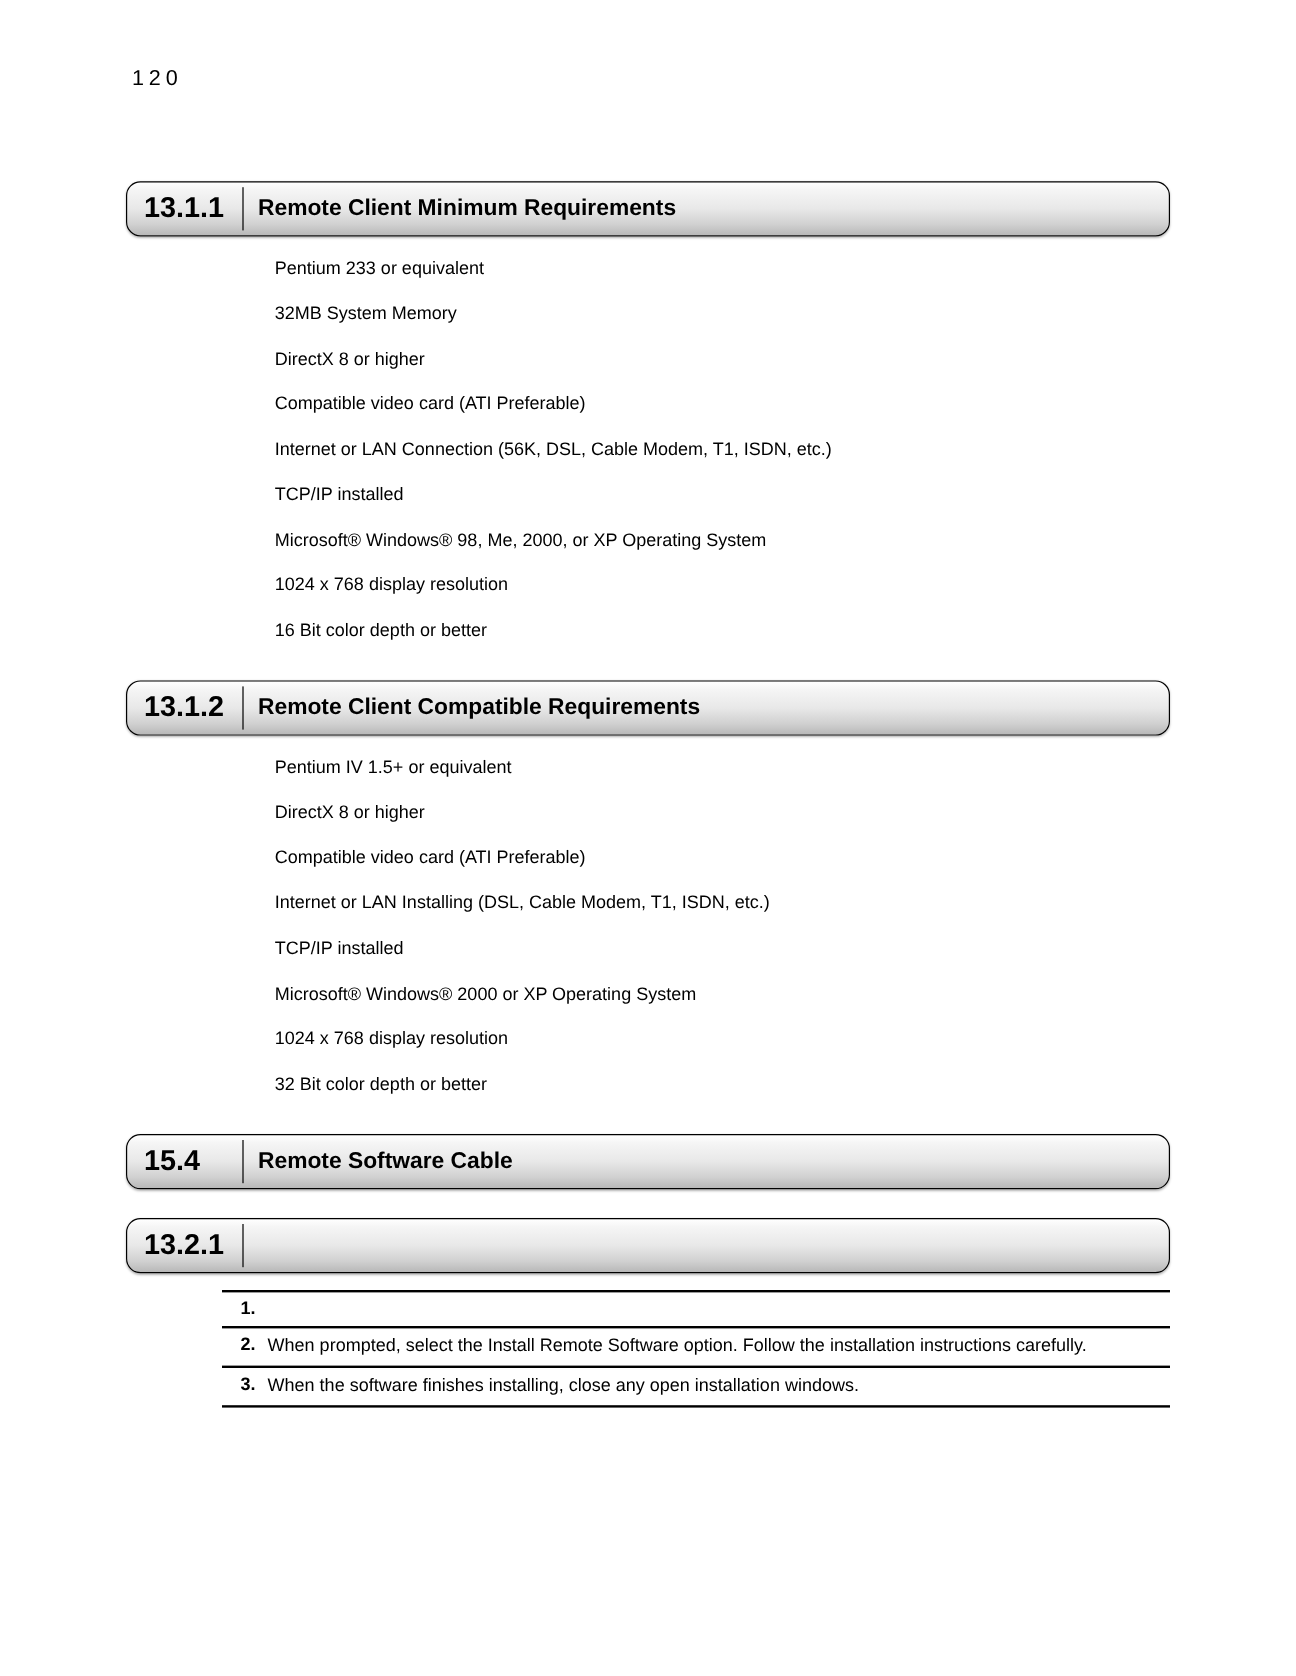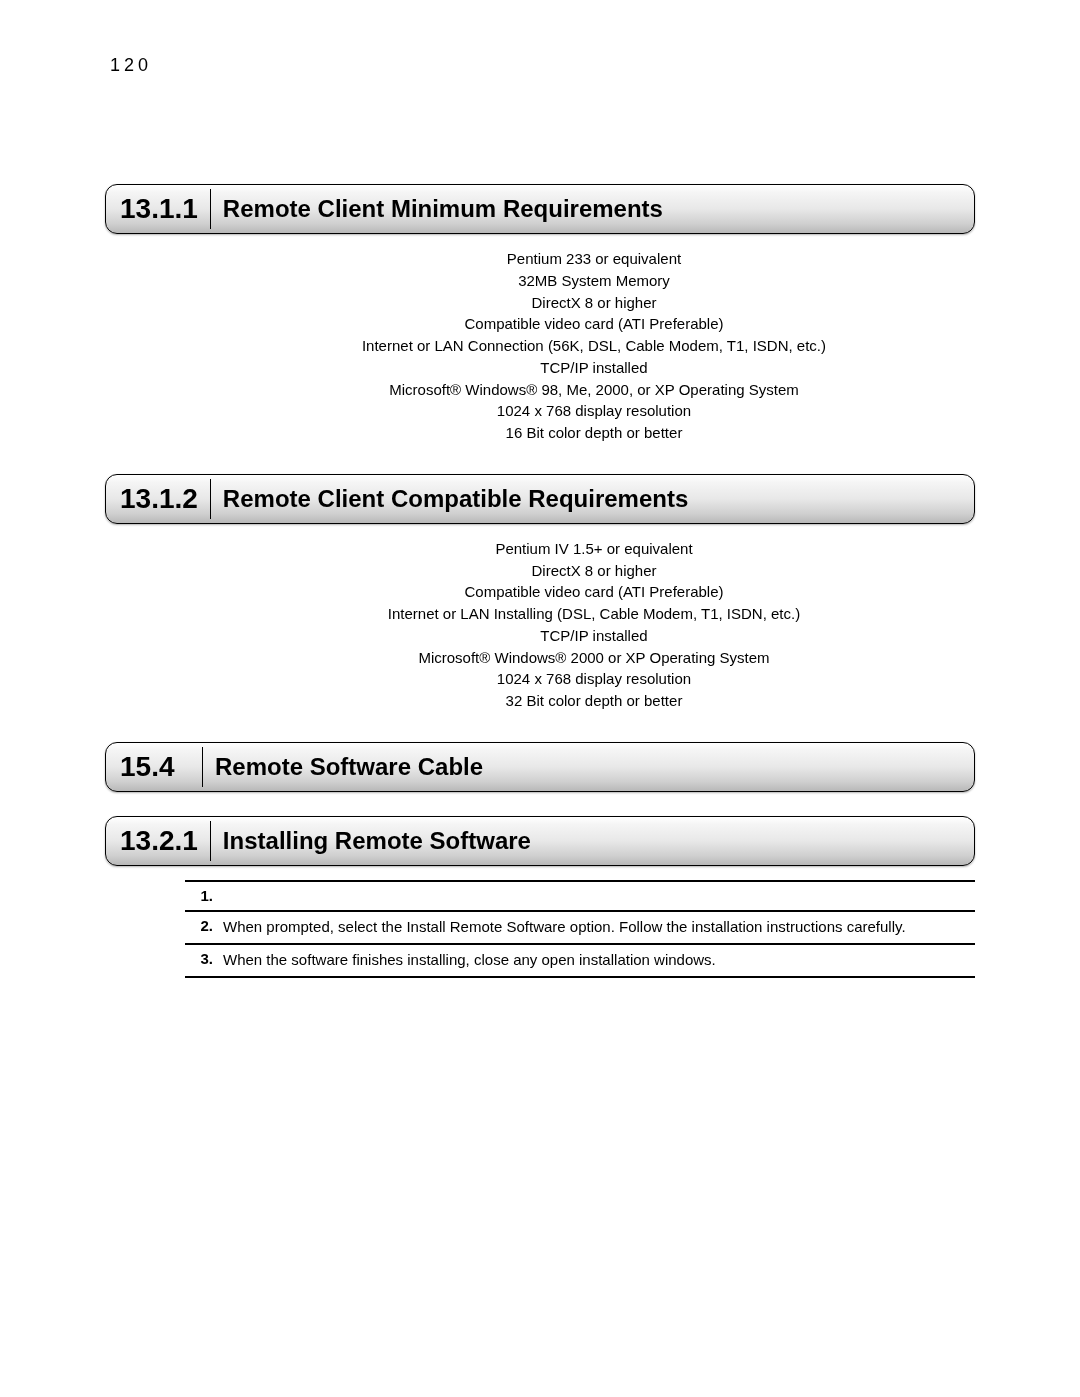--- a/index.html
+++ b/index.html
@@ -9,65 +9,64 @@
       padding: 0;
       width: 1080px;
     }
     .page {
       padding: 55px 105px 60px 105px;
     }
     .page-number {
       font-size: 18px;
       letter-spacing: 4px;
       color: #000;
-      margin-bottom: 108px;
+      margin-bottom: 75px;
       margin-left: 5px;
     }
     .section-header {
       display: flex;
       align-items: stretch;
       margin-bottom: 14px;
       border: 1px solid #000;
       border-radius: 12px;
       overflow: hidden;
       background: linear-gradient(to bottom, #ffffff 0%, #f5f5f5 15%, #e8e8e8 50%, #d0d0d0 80%, #b8b8b8 100%);
       box-shadow: 0 1px 2px rgba(0,0,0,0.3);
     }
     .section-num {
       font-weight: bold;
-      font-size: 28px;
+      font-size: 24px;
       padding: 8px 12px 8px 14px;
       min-width: 70px;
       display: flex;
       align-items: center;
       color: #000;
     }
     .section-divider {
       width: 1px;
       background: #000;
       margin: 4px 0;
     }
     .section-title {
       font-weight: bold;
-      font-size: 24px;
+      font-size: 19px;
       padding: 8px 12px;
       display: flex;
       align-items: center;
       color: #000;
     }
     .content-list {
       margin: 0 0 30px 108px;
       padding: 0;
       font-size: 15px;
       line-height: 1.45;
       color: #000;
     }
     .content-list div {
-      margin: 0;
-      text-align: center;
+      margin: 16px;
     }
     .steps {
       margin: 10px 0 0 80px;
       font-size: 15px;
       color: #000;
     }
     .step-row {
       display: flex;
       border-top: 2px solid #000;
       padding: 5px 0 6px 0;
@@ -132,21 +131,20 @@
     <div class="section-num">15.4</div>
     <div class="section-divider"></div>
     <div class="section-title">Remote Software Cable</div>
   </div>
 
   <div class="spacer-small"></div>
 
   <div class="section-header">
     <div class="section-num">13.2.1</div>
     <div class="section-divider"></div>
-    <div class="section-title">Installing Remote Software</div>
   </div>
 
   <div class="steps">
     <div class="step-row">
       <div class="step-num">1.</div>
     </div>
     <div class="step-row">
       <div class="step-num">2.</div>
       <div class="step-text">When prompted, select the Install Remote Software option.  Follow the installation instructions carefully.</div>
     </div>

